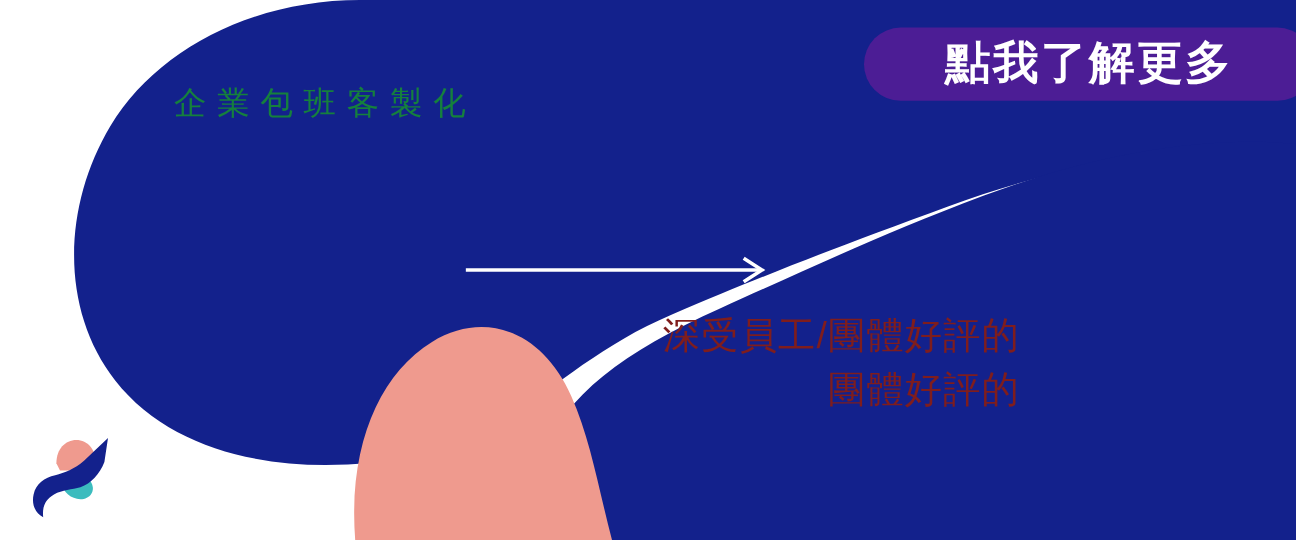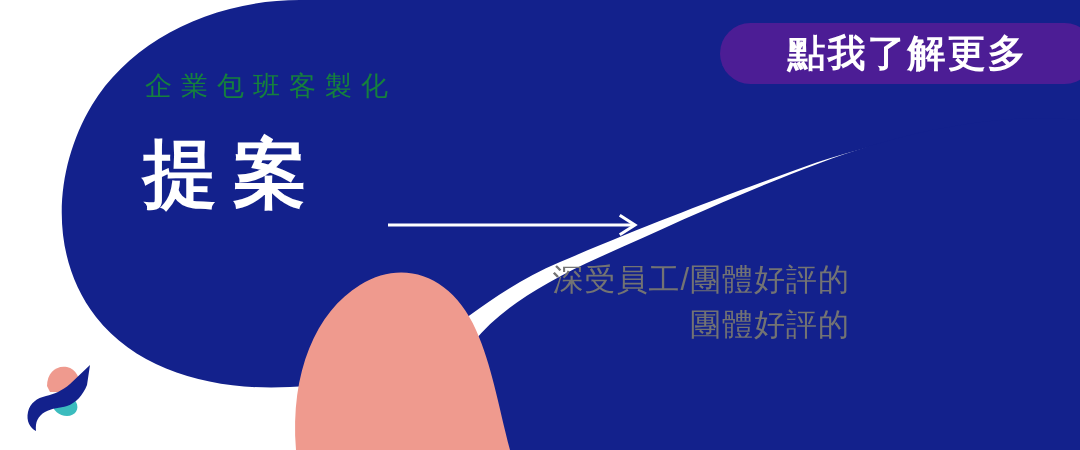--- a/index.html
+++ b/index.html
@@ -84,21 +84,21 @@
     height: 26px;
   }
 
   
   #subtitle-block {
     position: absolute;
     left: 420px;
     top: 258px;
     width: 430px;
     text-align: right;
-    color: #737373;
+    color: #7f1d1d;
     font-size: 31px;
     font-weight: 400;
     letter-spacing: 1px;
     line-height: 1.45;
   }
   #subtitle-block .sub-line {
     display: block;
     white-space: nowrap;
   }
 
@@ -141,21 +141,20 @@
              C 290,372 316,312 360,285
              C 404,258 452,276 476,330
              C 492,366 498,404 510,450
              Z"></path>
   </svg>
 
   <button id="cta-button">點我了解更多</button>
 
   <div id="eyebrow-text">企業包班客製化</div>
 
-  <div id="main-title">提案</div>
 
   <svg id="arrow-rule" viewBox="0 0 256 26" aria-hidden="true">
     <line x1="0" y1="13" x2="246" y2="13" stroke="#FFFFFF" stroke-width="3"></line>
     <polyline points="233,4 247,13 233,22" fill="none" stroke="#FFFFFF" stroke-width="3" stroke-linecap="square" stroke-linejoin="miter"></polyline>
   </svg>
 
   <div id="subtitle-block">
     <span class="sub-line">深受員工/團體好評的</span>
     <span class="sub-line">團體好評的</span>
   </div>

